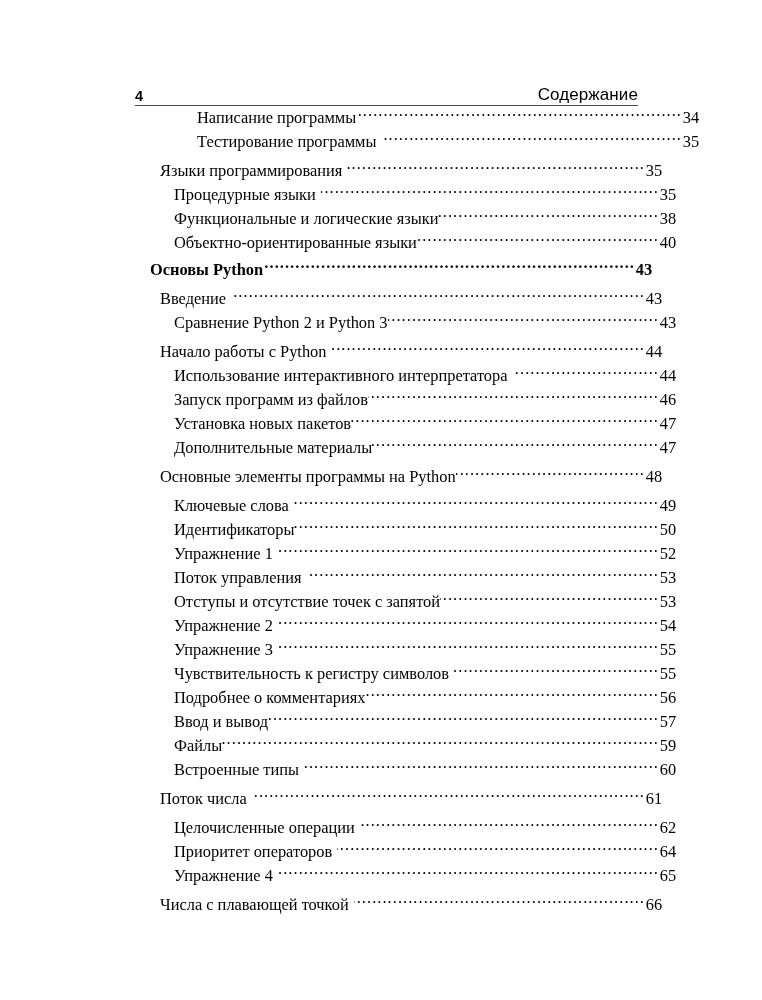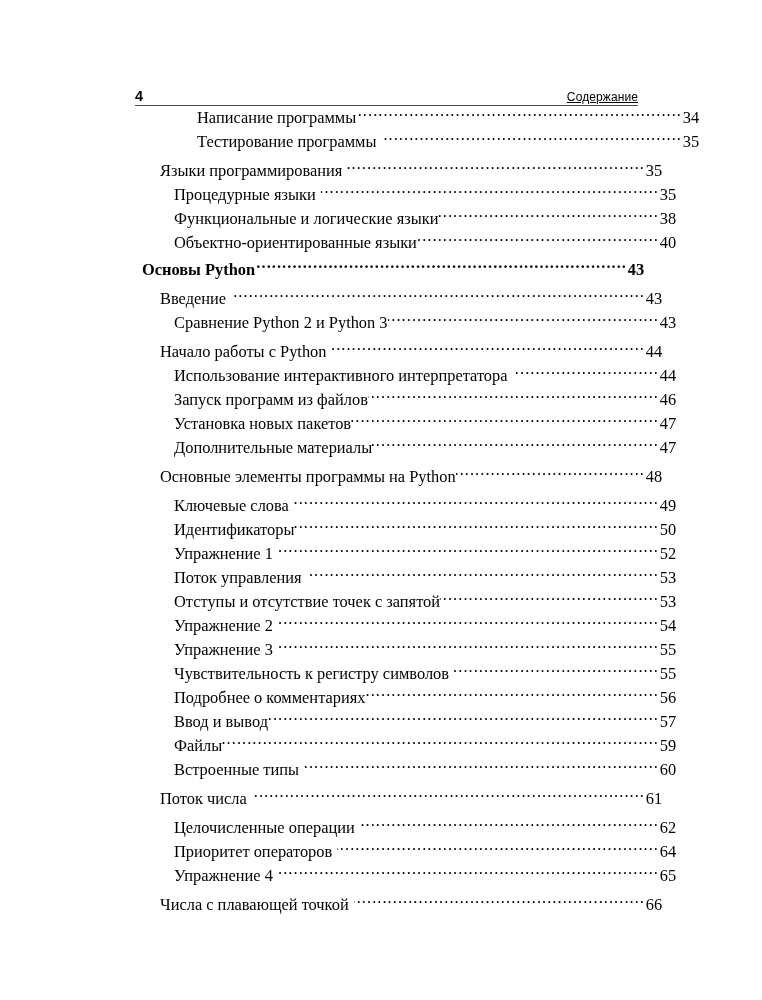--- a/index.html
+++ b/index.html
@@ -44,24 +44,23 @@
   .folio {
     font-family: "Liberation Sans", "DejaVu Sans", sans-serif;
     font-weight: bold;
     font-size: 14.5px;
     line-height: 1;
     letter-spacing: 0;
   }
   .running-title {
     font-family: "Liberation Sans", "DejaVu Sans", sans-serif;
     font-weight: normal;
-    font-size: 12px;
+    font-size: 17px;
     line-height: 1;
     letter-spacing: .1px;
-    text-decoration: underline;
   }
 
   
   .toc {
     position: absolute;
     left: 135px;
     top: 106px;
     width: 503px;
   }
 
@@ -107,21 +106,21 @@
 
   
   .lvl0 { padding-left: 7px;  font-weight: bold; }
   .lvl1 { padding-left: 25px; }
   .lvl2 { padding-left: 39px; }
   .lvl3 { padding-left: 62px; }
 
   
   .gap-top { margin-top: 5px; }
 
-  .lvl0.gap-top { margin-top: 3px; }
+  .lvl0.gap-top { margin-top: 3px; margin-left: 8px; }
 </style>
 </head>
 <body>
 
 <div class="page">
 
   <div class="page-header">
     <span class="folio">4</span>
     <span class="running-title">Содержание</span>
   </div>

